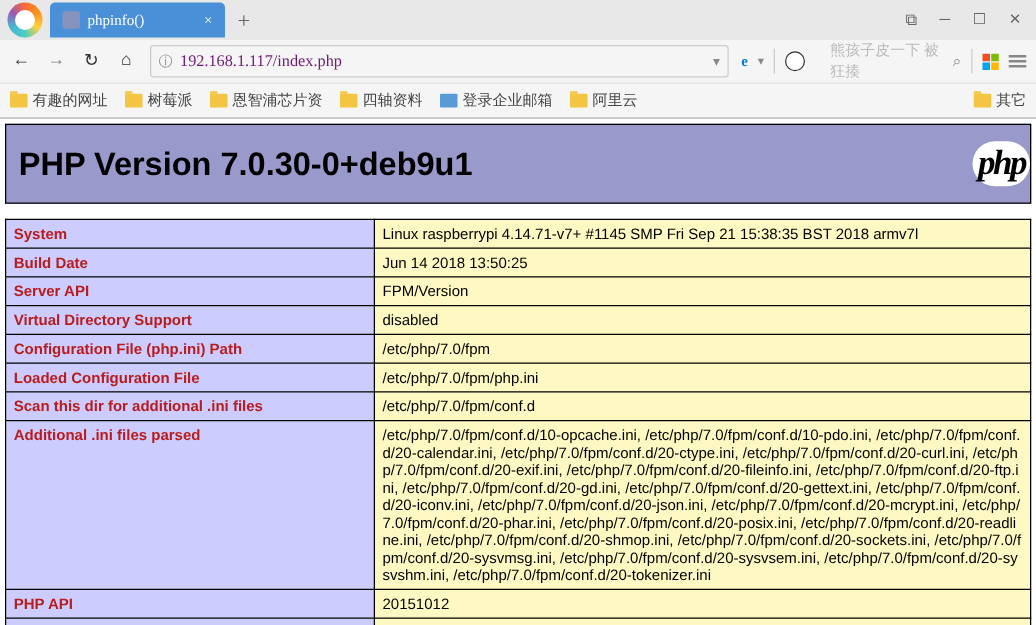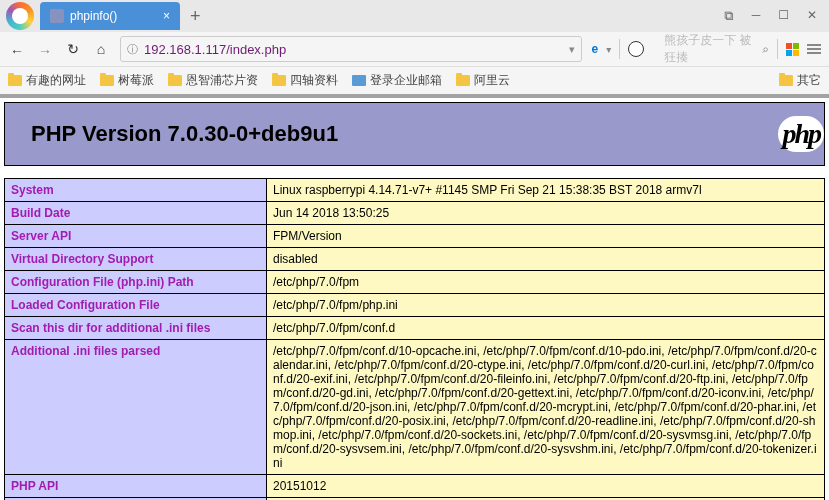--- a/index.html
+++ b/index.html
@@ -1,18 +1,18 @@
 <!DOCTYPE html>
 <html><head>
 <meta charset="utf-8">
 <style>
 * { margin: 0; padding: 0; box-sizing: border-box; }
 body { font-family: Arial, sans-serif; font-size: 12px; background: #fff; }
 
-.browser-chrome { background: #f5f5f5; border-bottom: 4px solid #a3a3a3; }
+.browser-chrome { background: #f5f5f5; border-bottom: 1px solid #a3a3a3; font-family: Liberation Serif, serif; }
 .tab-bar { display: flex; align-items: center; height: 32px; background: #e8e8e8; }
 .browser-logo { width: 28px; height: 28px; margin: 0 6px; border-radius: 50%; background: conic-gradient(#ff6b35, #f7931e, #ffd23f, #4ecdc4, #45b7d1, #9b59b6, #ff6b35); position: relative; }
 .browser-logo::after { content:''; position:absolute; inset:6px; background:#fff; border-radius:50%; }
 .tab { display: flex; align-items: center; background: #4a90d9; color: #fff; height: 28px; padding: 0 10px; border-radius: 4px 4px 0 0; gap: 6px; font-size: 12px; min-width: 140px; }
 .tab-close { color: #fff; cursor: pointer; }
 .new-tab { padding: 0 10px; color: #666; font-size: 18px; cursor: pointer; }
 .win-controls { margin-left: auto; display: flex; gap: 18px; padding: 0 12px; color: #666; }
 
 .nav-bar { display: flex; align-items: center; height: 34px; padding: 0 8px; gap: 10px; }
 .nav-btn { color: #888; font-size: 14px; cursor: pointer; width: 18px; text-align: center; }
@@ -30,27 +30,27 @@
 .hamburger { display:flex; flex-direction:column; gap:2px;} .hamburger span{width:14px;height:2px;background:#888;}
 
 .bookmarks { display: flex; align-items: center; height: 28px; padding: 0 8px; gap: 14px; border-top: 1px solid #e0e0e0; font-size: 12px; color: #444; }
 .bm-item { display: flex; align-items: center; gap: 4px; cursor: pointer; }
 .folder-icon { width: 14px; height: 11px; background: #f4c542; border-radius: 1px; position: relative; }
 .folder-icon::before { content:''; position:absolute; top:-2px; left:0; width:6px; height:2px; background:#f4c542; border-radius:1px 1px 0 0; }
 .spacer { flex: 1; }
 
 .php-page { background: #fff; padding: 4px; }
 .php-header { background: #9999cc; display: flex; align-items: center; justify-content: space-between; height: 64px; padding: 0 2px 0 10px; border: 1px solid #000; }
-.php-header h1 { font-size: 22px; font-weight: bold; color: #000; margin-left: 16px; }
+.php-header h1 { font-size: 26px; font-weight: bold; color: #000; }
 .php-logo { background: #fff; border-radius: 50px; padding: 2px 4px; margin-right: -2px; }
 .php-logo-inner { font-family: Georgia, serif; font-size: 28px; font-weight: bold; font-style: italic; color: #000; letter-spacing: -2px; }
 
 .info-table { width: 100%; border-collapse: collapse; margin-top: 12px; }
 .info-table td { border: 1px solid #000; padding: 4px 6px; font-size: 12px; vertical-align: top; }
-.info-table td.k { background: #ccccff; font-weight: bold; width: 262px; color: #a21caf; }
+.info-table td.k { background: #ccccff; font-weight: bold; width: 295px; color: #b91c1c; }
 .info-table td.v { background: #fef9c3; color: #000; word-break: break-all; }
 </style>
 </head>
 <body>
 
 <div class="browser-chrome">
   <div class="tab-bar">
     <div class="browser-logo"></div>
     <div class="tab">
       <span style="width:14px;height:14px;background:#8892bf;border-radius:2px;"></span>

